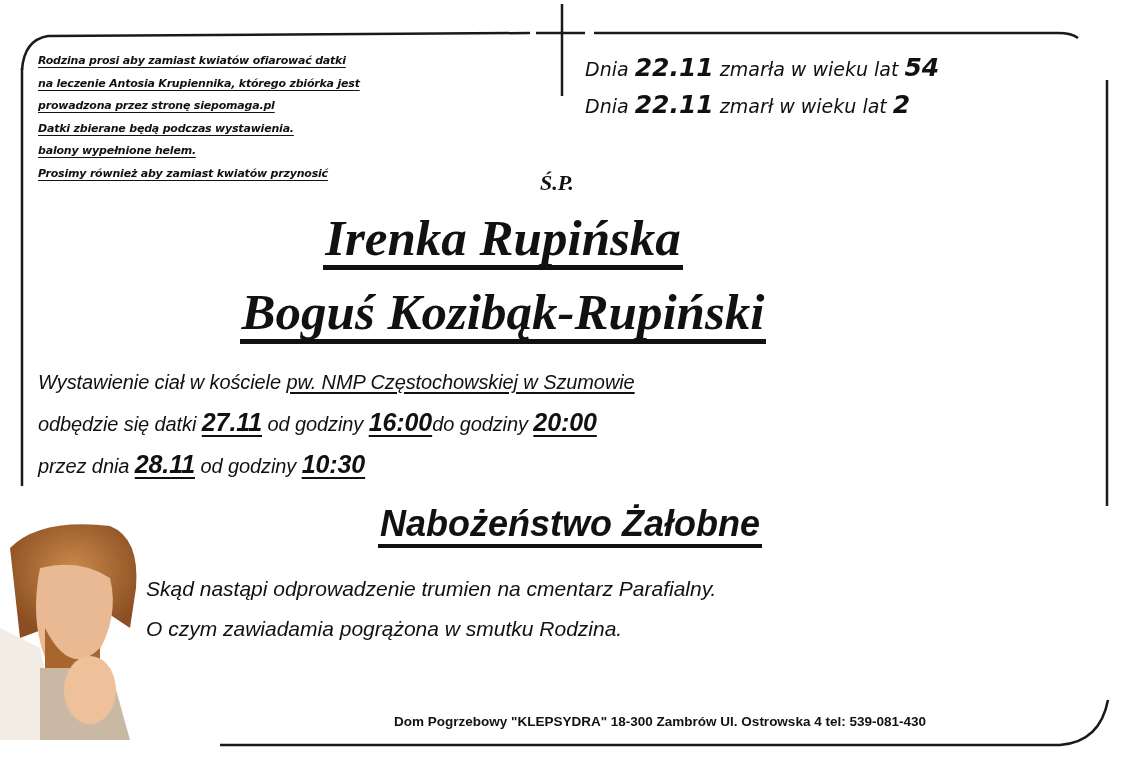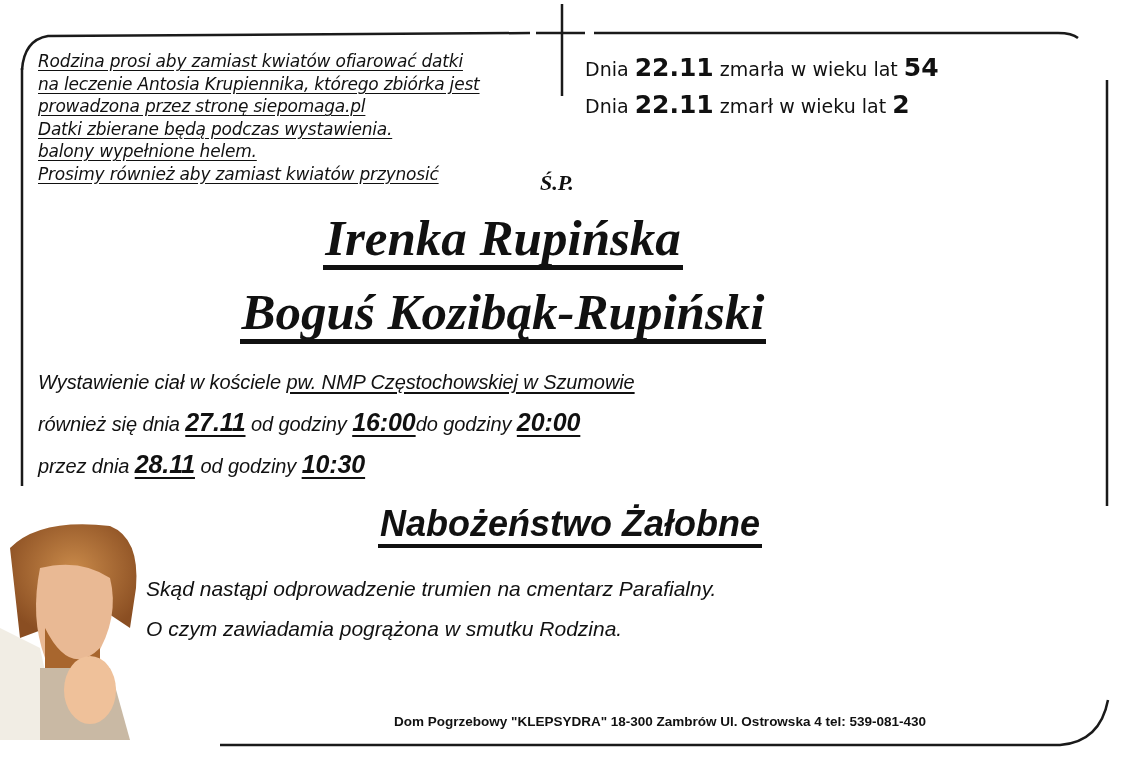--- a/index.html
+++ b/index.html
@@ -4,26 +4,26 @@
 <style>
   html, body { margin: 0; padding: 0; }
   body {
     width: 1140px; height: 776px; position: relative; overflow: hidden;
     background: #ffffff; color: #111111;
     font-family: "DejaVu Sans", sans-serif;
   }
   .abs { position: absolute; }
   .note {
     left: 38px; top: 50px; width: 500px;
-    font-size: 17px; font-style: italic; font-weight: normal; line-height: 22.5px;
+    font-size: 11px; font-style: italic; font-weight: bold; line-height: 22.5px;
     letter-spacing: -0.2px;
   }
   .note div { text-decoration: underline; text-underline-offset: 3px; white-space: nowrap; }
   .dates {
-    left: 585px; top: 50px; font-size: 19px; line-height: 36px; white-space: nowrap;
+    left: 585px; top: 50px; font-size: 19px; font-style: italic; line-height: 36px; white-space: nowrap;
   }
   .dates b { font-size: 25px; font-weight: bold; }
   .sp {
     left: 540px; top: 170px; font-family: "Liberation Serif", serif; font-style: italic;
     font-weight: bold; font-size: 22px;
   }
   .names {
     left: 0; width: 1006px; top: 208px; text-align: center;
     font-family: "Liberation Serif", serif; font-style: italic; font-weight: bold;
     font-size: 51px; line-height: 60px;
@@ -96,21 +96,21 @@
   <div>Irenka Rupińska</div><br>
   <div>Boguś Kozibąk-Rupiński</div>
 </div>
 
 <div class="abs viewing">
   <div>
     <span>Wystawienie ciał w kościele</span>
     <span class="u">pw. NMP Częstochowskiej w Szumowie</span>
   </div>
   <div>
-    <span>również się dnia</span>
+    <span>odbędzie się datki</span>
     <b>27.11</b>
     <span>od godziny</span>
     <b>16:00</b><span>do godziny</span>
     <b>20:00</b>
   </div>
   <div>
     <span>przez dnia</span>
     <b>28.11</b>
     <span>od godziny</span>
     <b>10:30</b>

